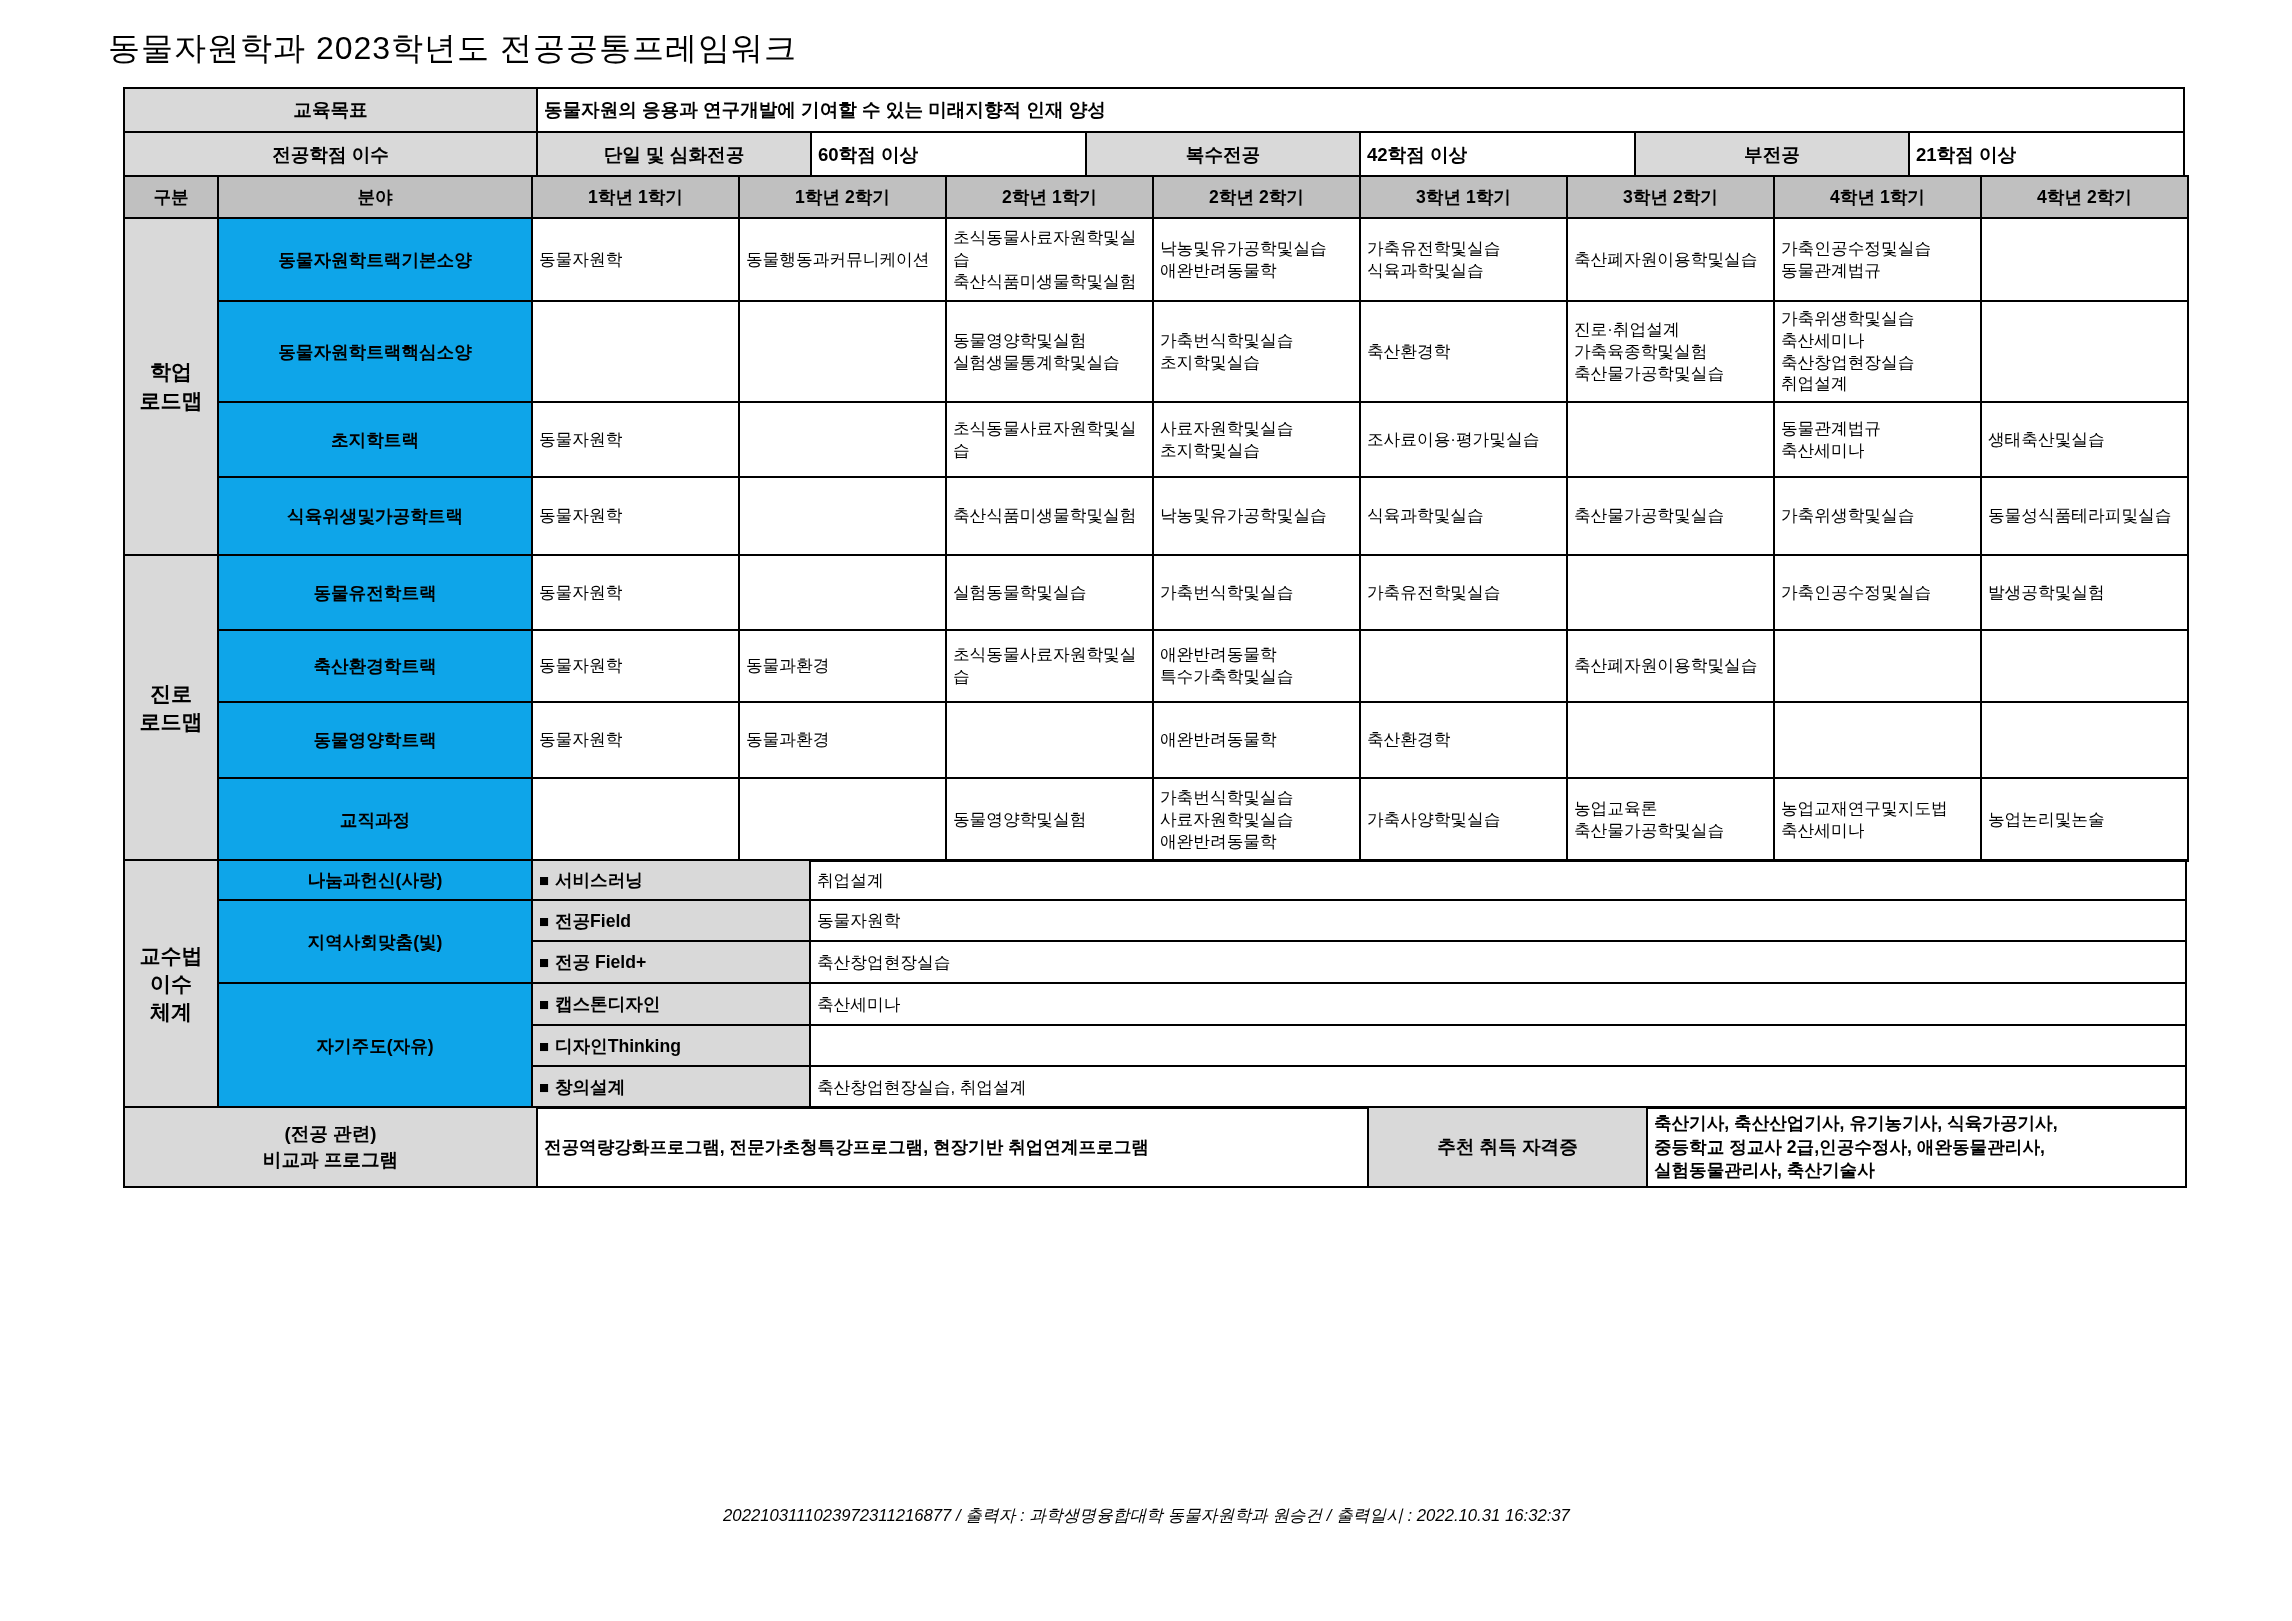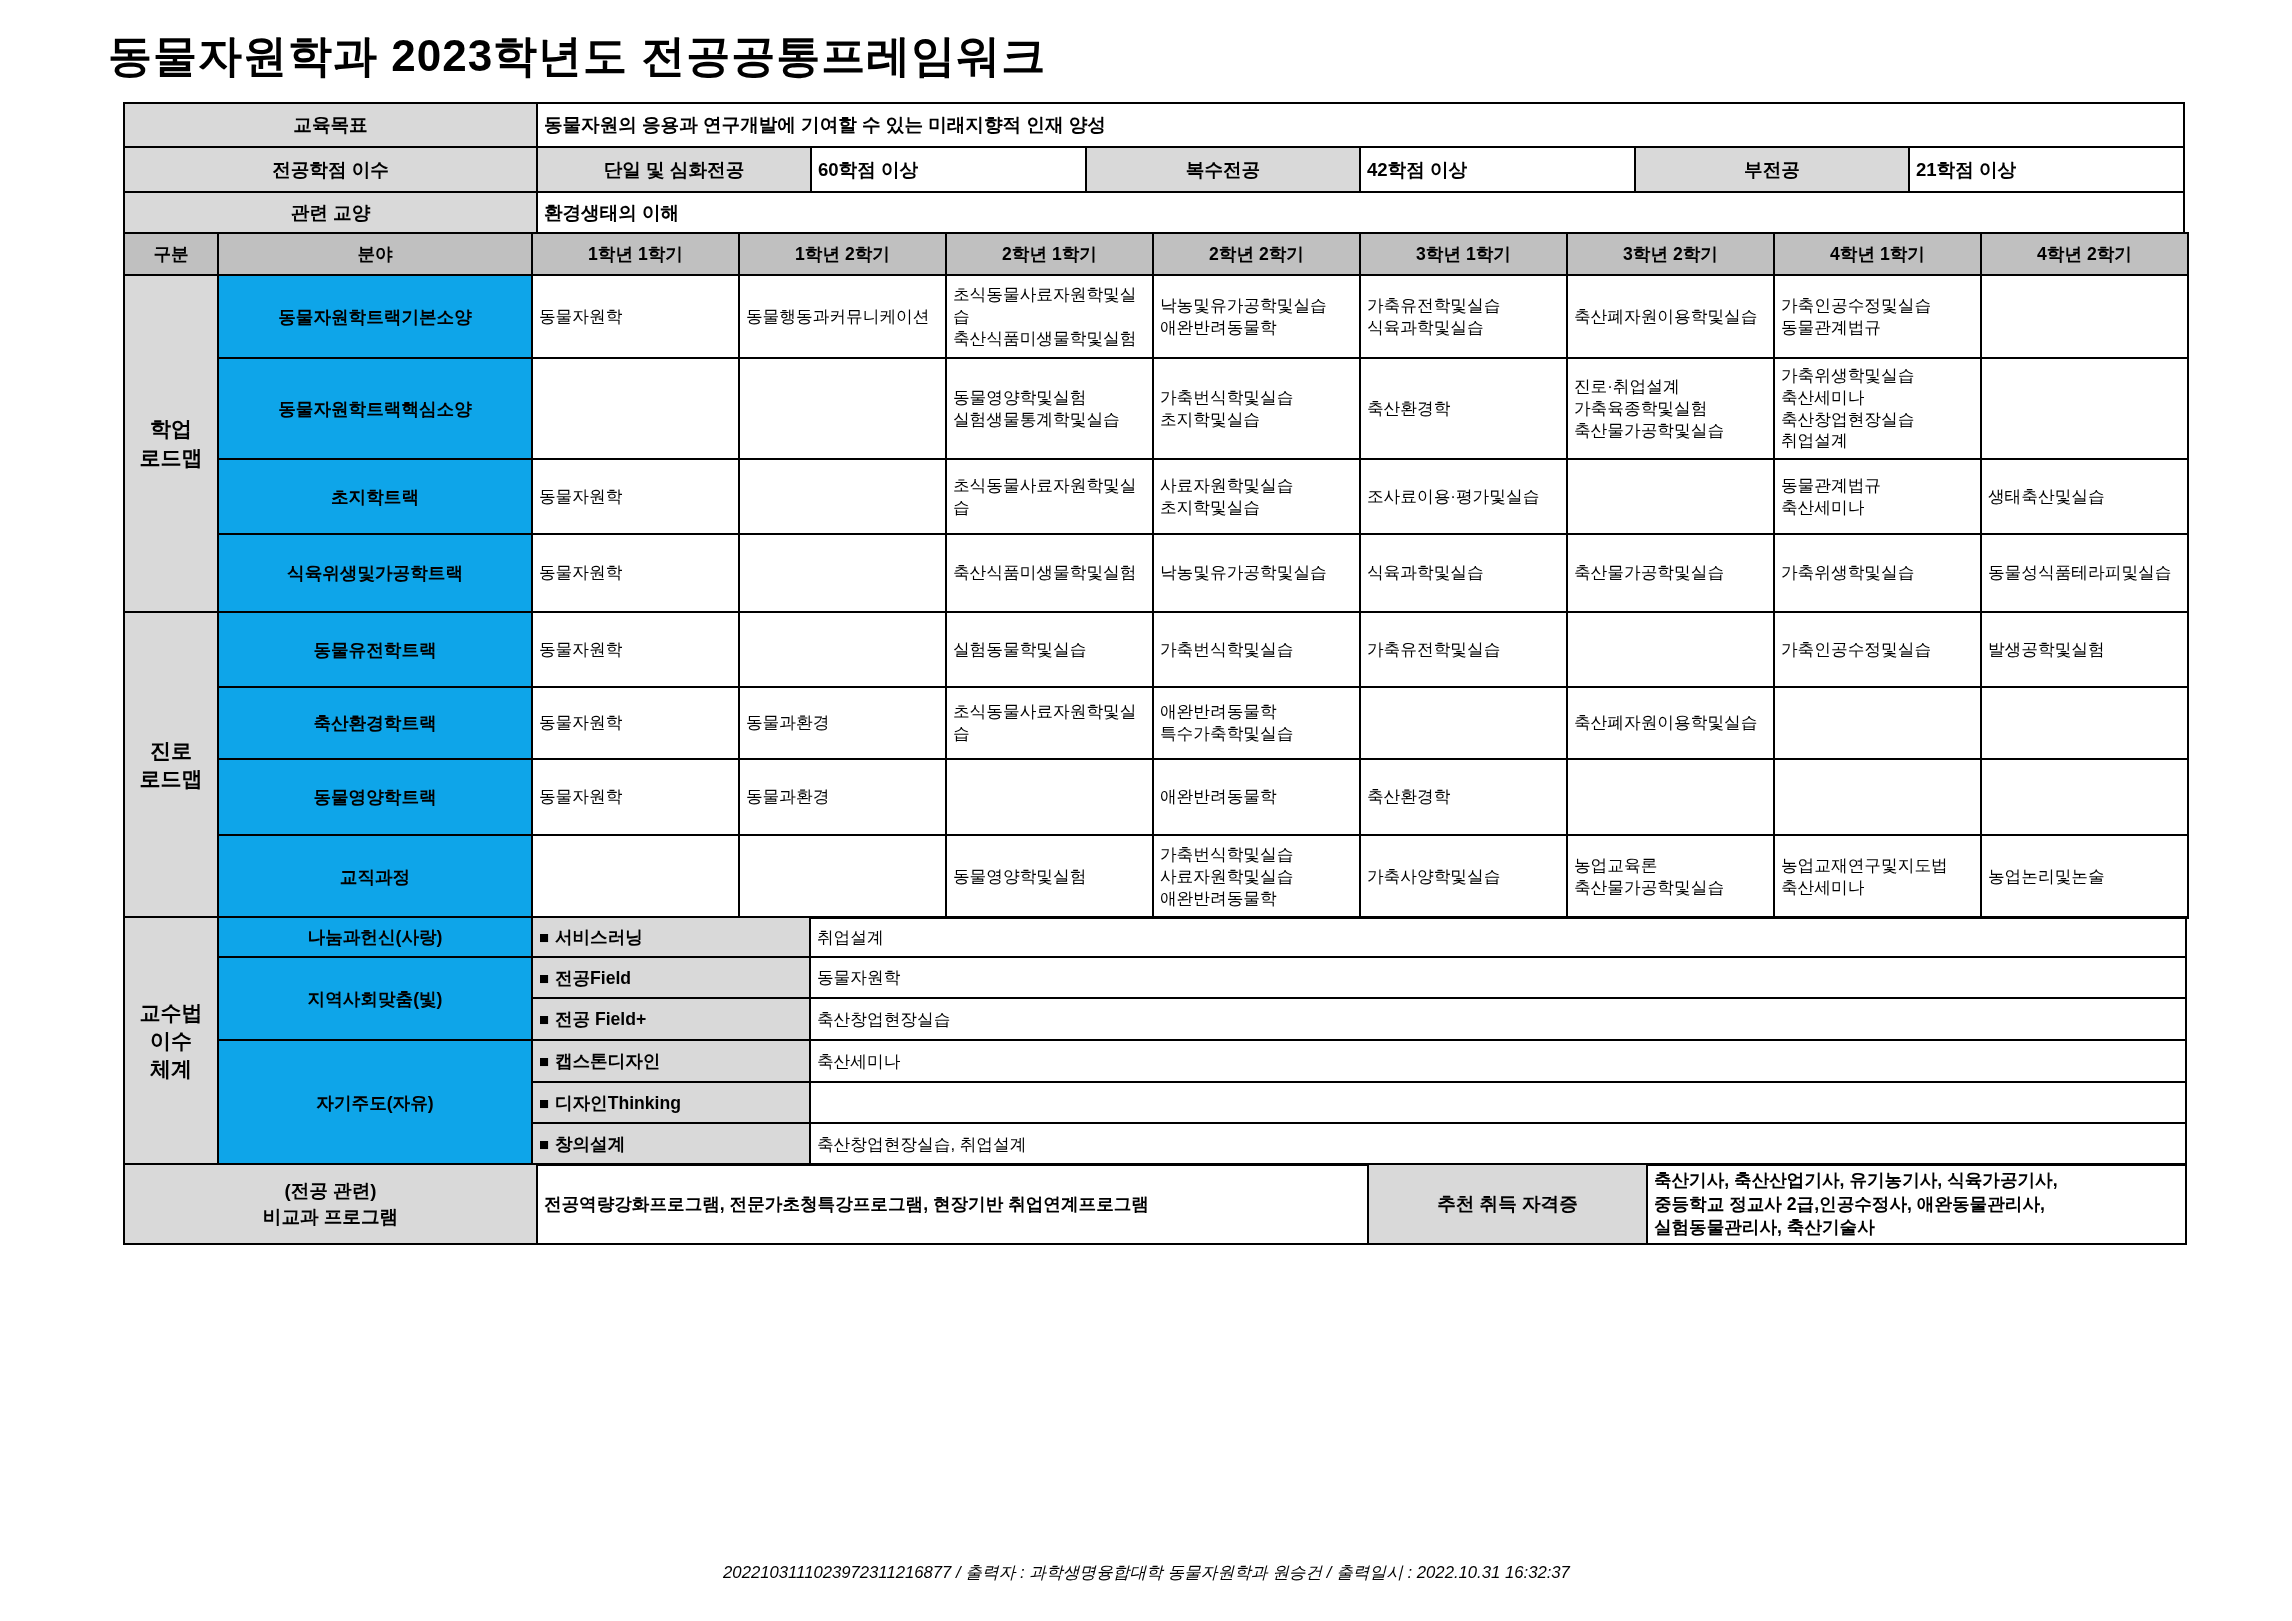--- a/index.html
+++ b/index.html
@@ -5,21 +5,21 @@
   * { box-sizing: border-box; }
   html, body { margin: 0; padding: 0; }
   body {
     width: 2293px; height: 1621px; background: #ffffff;
     font-family: "Liberation Sans", "DejaVu Sans", sans-serif;
     color: #000;
   }
   .page { padding-top: 27.4px; }
   h1.title {
     margin: 0 0 15.7px 108px;
-    font-size: 44px; font-weight: bold; letter-spacing: 1px;
+    font-size: 32px; font-weight: normal; letter-spacing: 1px;
   }
   .doc { margin-left: 123px; width: 2062px; }
   table.tbl {
     border-collapse: collapse; table-layout: fixed;
     width: 2062px; border: 2.9px solid #000;
   }
   table.tbl + table.tbl { margin-top: -2.9px; }
   .tbl td, .tbl th { border: 2px solid #000; overflow: hidden; padding: 2.9px 5.9px; vertical-align: middle; }
   .center { text-align: left; }
   .lab {
@@ -66,24 +66,20 @@
       </tr>
       <tr style="height:45px">
         <td class="lab">전공학점 이수</td>
         <td class="lab">단일 및 심화전공</td>
         <td class="infoval center">60학점 이상</td>
         <td class="lab">복수전공</td>
         <td class="infoval center">42학점 이상</td>
         <td class="lab">부전공</td>
         <td class="infoval center">21학점 이상</td>
       </tr>
-      <tr style="height:42px">
-        <td class="lab">관련 교양</td>
-        <td class="infoval" colspan="6">환경생태의 이해</td>
-      </tr>
     </tbody>
       </table>
 
     <table class="tbl">
       <colgroup>
         <col style="width:94px">
           <col style="width:314px">
         <col style="width:207px">
           <col style="width:207px">
           <col style="width:207px">

